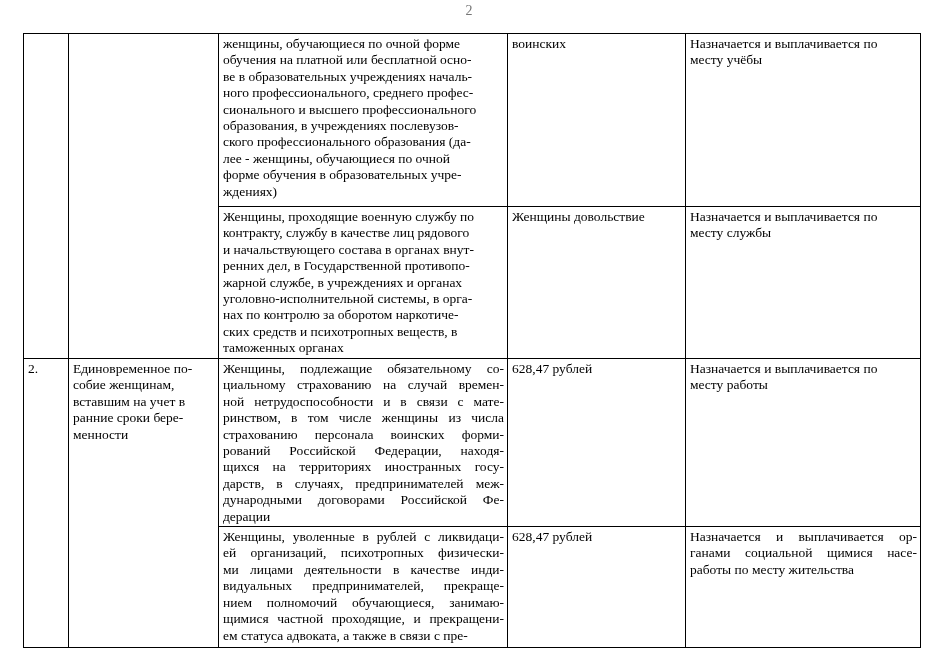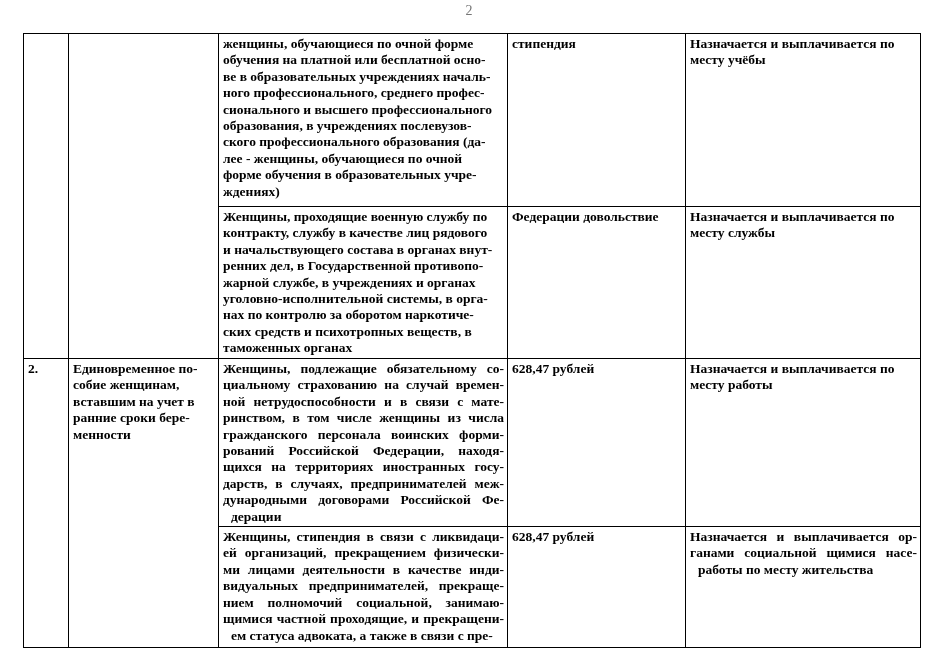--- a/index.html
+++ b/index.html
@@ -22,34 +22,33 @@
     font-size: 14px;
     color: #757575;
   }
   table.doc-table {
     position: absolute;
     left: 23px;
     top: 33px;
     width: 897px;
     border-collapse: collapse;
     table-layout: fixed;
-    font-weight: bold;
   }
   table.doc-table td {
     border: 1px solid #000000;
     vertical-align: top;
     font-size: 13.5px;
     line-height: 16.4px;
     padding: 2px 3px 1px 4px;
     overflow: hidden;
   }
   td.pre { white-space: pre-line; }
   td.c-num { padding-left: 7px; }
   .jline { text-align: justify; text-align-last: justify; }
-  .jline.last { text-align-last: left; margin-left: 8px; }
+  .jline.last { text-align-last: left; }
   tr.r1 td { height: 173px; }
   tr.r2 td { height: 152px; }
   tr.r3 td { height: 164px; }
   tr.r4 td { height: 121px; }
 </style>
 </head>
 <body>
 
 <div class="page">
 
@@ -71,69 +70,69 @@
         <td class="pre">женщины, обучающиеся по очной форме
 обучения на платной или бесплатной осно-
 ве в образовательных учреждениях началь-
 ного профессионального, среднего профес-
 сионального и высшего профессионального
 образования, в учреждениях послевузов-
 ского профессионального образования (да-
 лее - женщины, обучающиеся по очной
 форме обучения в образовательных учре-
 ждениях)</td>
-        <td class="pre">стипендия</td>
+        <td class="pre">воинских</td>
         <td class="pre">Назначается и выплачивается по
 месту учёбы</td>
       </tr>
       <tr class="r2">
         <td class="pre">Женщины, проходящие военную службу по
 контракту, службу в качестве лиц рядового
 и начальствующего состава в органах внут-
 ренних дел, в Государственной противопо-
 жарной службе, в учреждениях и органах
 уголовно-исполнительной системы, в орга-
 нах по контролю за оборотом наркотиче-
 ских средств и психотропных веществ, в
 таможенных органах</td>
-        <td class="pre">Федерации довольствие</td>
+        <td class="pre">Женщины довольствие</td>
         <td class="pre">Назначается и выплачивается по
 месту службы</td>
       </tr>
 
       <tr class="r3">
         <td class="c-num" rowspan="2">2.</td>
         <td class="pre" rowspan="2">Единовременное по-
 собие женщинам,
 вставшим на учет в
 ранние сроки бере-
 менности</td>
         <td>
             <div class="jline">Женщины, подлежащие обязательному со-</div>
             <div class="jline">циальному страхованию на случай времен-</div>
             <div class="jline">ной нетрудоспособности и в связи с мате-</div>
             <div class="jline">ринством, в том числе женщины из числа</div>
-            <div class="jline">гражданского персонала воинских форми-</div>
+            <div class="jline">страхованию персонала воинских форми-</div>
             <div class="jline">рований Российской Федерации, находя-</div>
             <div class="jline">щихся на территориях иностранных госу-</div>
             <div class="jline">дарств, в случаях, предпринимателей меж-</div>
             <div class="jline">дународными договорами Российской Фе-</div>
             <div class="jline last">дерации</div>
           </td>
         <td class="pre">628,47 рублей</td>
         <td class="pre">Назначается и выплачивается по
 месту работы</td>
       </tr>
       <tr class="r4">
         <td>
-            <div class="jline">Женщины, стипендия в связи с ликвидаци-</div>
-            <div class="jline">ей организаций, прекращением физически-</div>
+            <div class="jline">Женщины, уволенные в рублей с ликвидаци-</div>
+            <div class="jline">ей организаций, психотропных физически-</div>
             <div class="jline">ми лицами деятельности в качестве инди-</div>
             <div class="jline">видуальных предпринимателей, прекраще-</div>
-            <div class="jline">нием полномочий социальной, занимаю-</div>
+            <div class="jline">нием полномочий обучающиеся, занимаю-</div>
             <div class="jline">щимися частной проходящие, и прекращени-</div>
             <div class="jline last">ем статуса адвоката, а также в связи с пре-</div>
           </td>
         <td class="pre">628,47 рублей</td>
         <td>
             <div class="jline">Назначается и выплачивается ор-</div>
             <div class="jline">ганами социальной щимися насе-</div>
             <div class="jline last">работы по месту жительства</div>
           </td>
       </tr>

